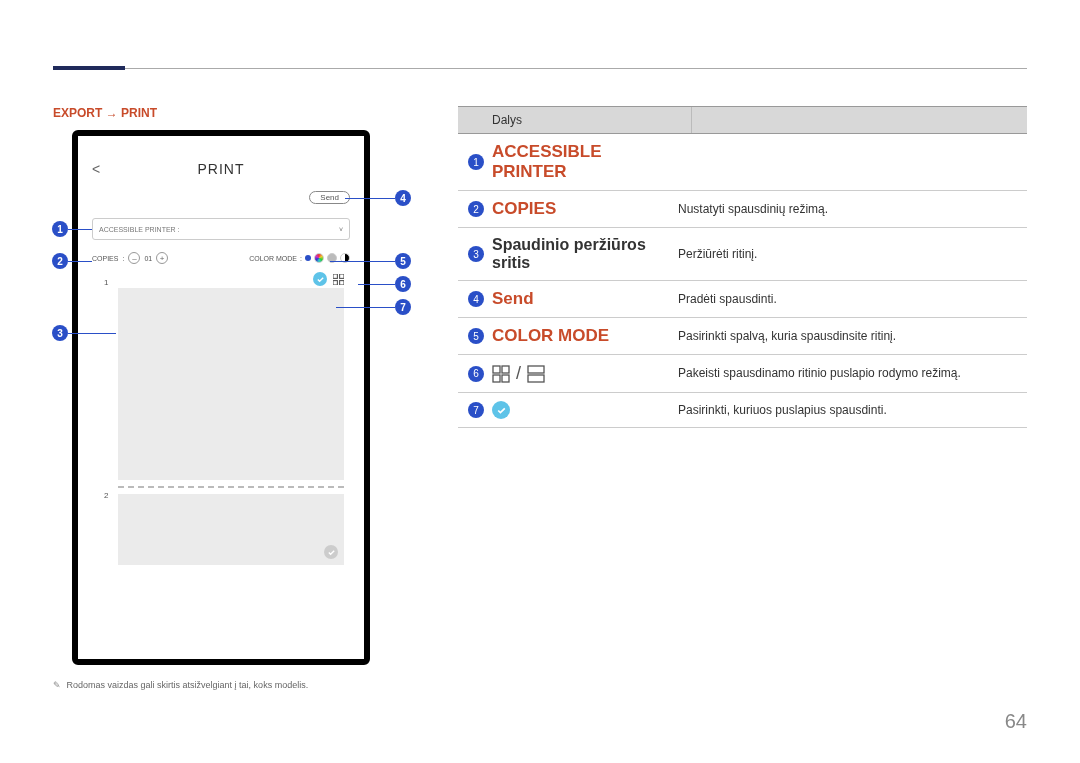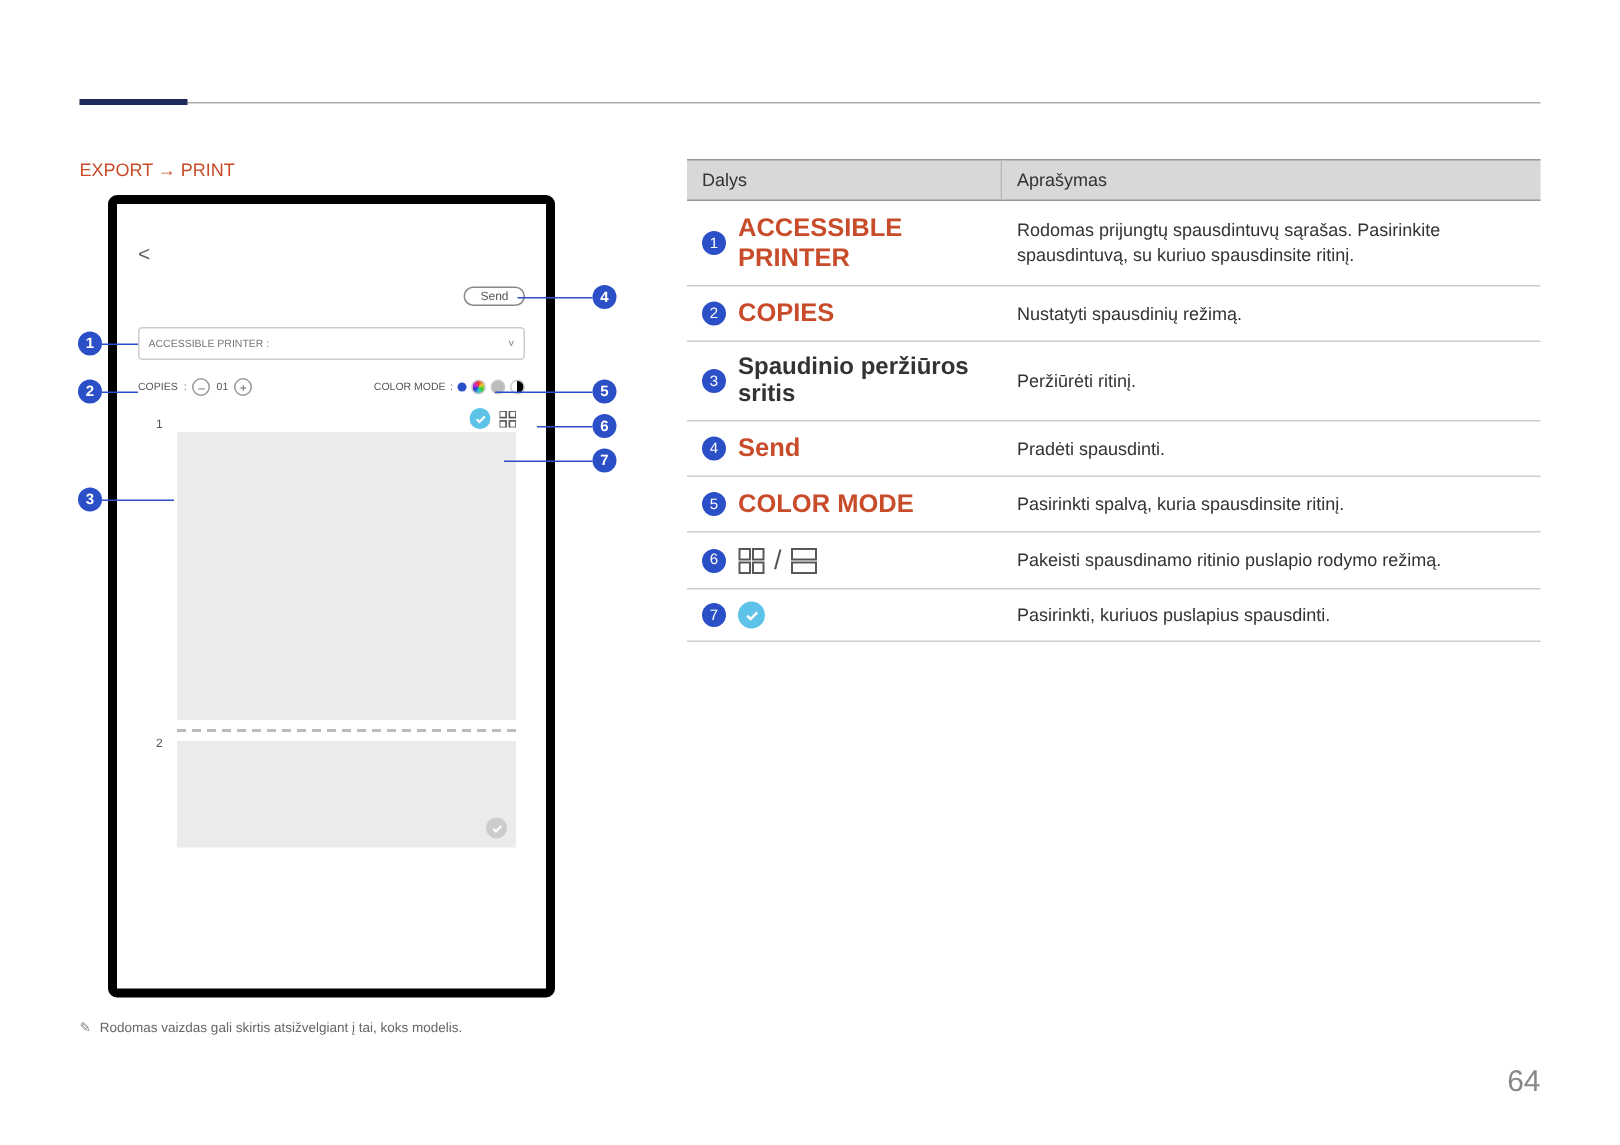--- a/index.html
+++ b/index.html
@@ -25,21 +25,21 @@
     left: 53px;
     width: 72px;
     height: 4px;
     background: #1f2a5b;
   }
   .breadcrumb {
     position: absolute;
     top: 106px;
     left: 53px;
     font-size: 12px;
-    font-weight: normal;
+    font-weight: bold;
     color: #c84b2a;
   }
   .device {
     position: absolute;
     top: 130px;
     left: 72px;
     width: 298px;
     height: 535px;
     border: 6px solid #000;
     border-radius: 6px;
@@ -229,20 +229,21 @@
     left: 458px;
     right: 53px;
     font-size: 12px;
     color: #333;
   }
   .table-head {
     display: flex;
     background: #d8d8d8;
     border-top: 1px solid #999;
     border-bottom: 1px solid #999;
+    padding-left: 24px;
   }
   .th {
     padding: 6px 10px;
     color: #333;
   }
   .th1 { width: 210px; border-right: 1px solid #bbb; }
   .th2 { flex: 1; }
   .tr {
     display: flex;
     border-bottom: 1px solid #ccc;
@@ -293,20 +294,21 @@
 <body>
 
 <div class="header-line"></div>
 <div class="header-accent"></div>
 
 <div class="breadcrumb">EXPORT → PRINT</div>
 
 <div class="device">
   <div class="device-inner">
     <span class="back-chevron">&lt;</span>
+    <div class="device-header">PRINT</div>
     <div class="send-btn">Send</div>
     <div class="printer-row">
       <span>ACCESSIBLE PRINTER :</span>
       <span>˅</span>
     </div>
     <div class="settings-row">
       <div class="copies-group">
         <span>COPIES</span>
         <span>:</span>
         <span class="round-btn">–</span>
@@ -365,29 +367,27 @@
 <div class="callout-num co5">5</div>
 <div class="callout-line-h co5l"></div>
 <div class="callout-num co6">6</div>
 <div class="callout-line-h co6l"></div>
 <div class="callout-num co7">7</div>
 <div class="callout-line-h co7l"></div>
 
 <div class="table">
   <div class="table-head">
     <div class="th th1">Dalys</div>
-    <div class="th th2">Aprašymas</div>
   </div>
 
   <div class="tr">
     <div class="td1">
       <span class="num-badge">1</span>
       <span class="label-red">ACCESSIBLE PRINTER</span>
     </div>
-    <div class="td2">Rodomas prijungtų spausdintuvų sąrašas. Pasirinkite spausdintuvą, su kuriuo spausdinsite ritinį.</div>
   </div>
 
   <div class="tr">
     <div class="td1">
       <span class="num-badge">2</span>
       <span class="label-red">COPIES</span>
     </div>
     <div class="td2">Nustatyti spausdinių režimą.</div>
   </div>
 

